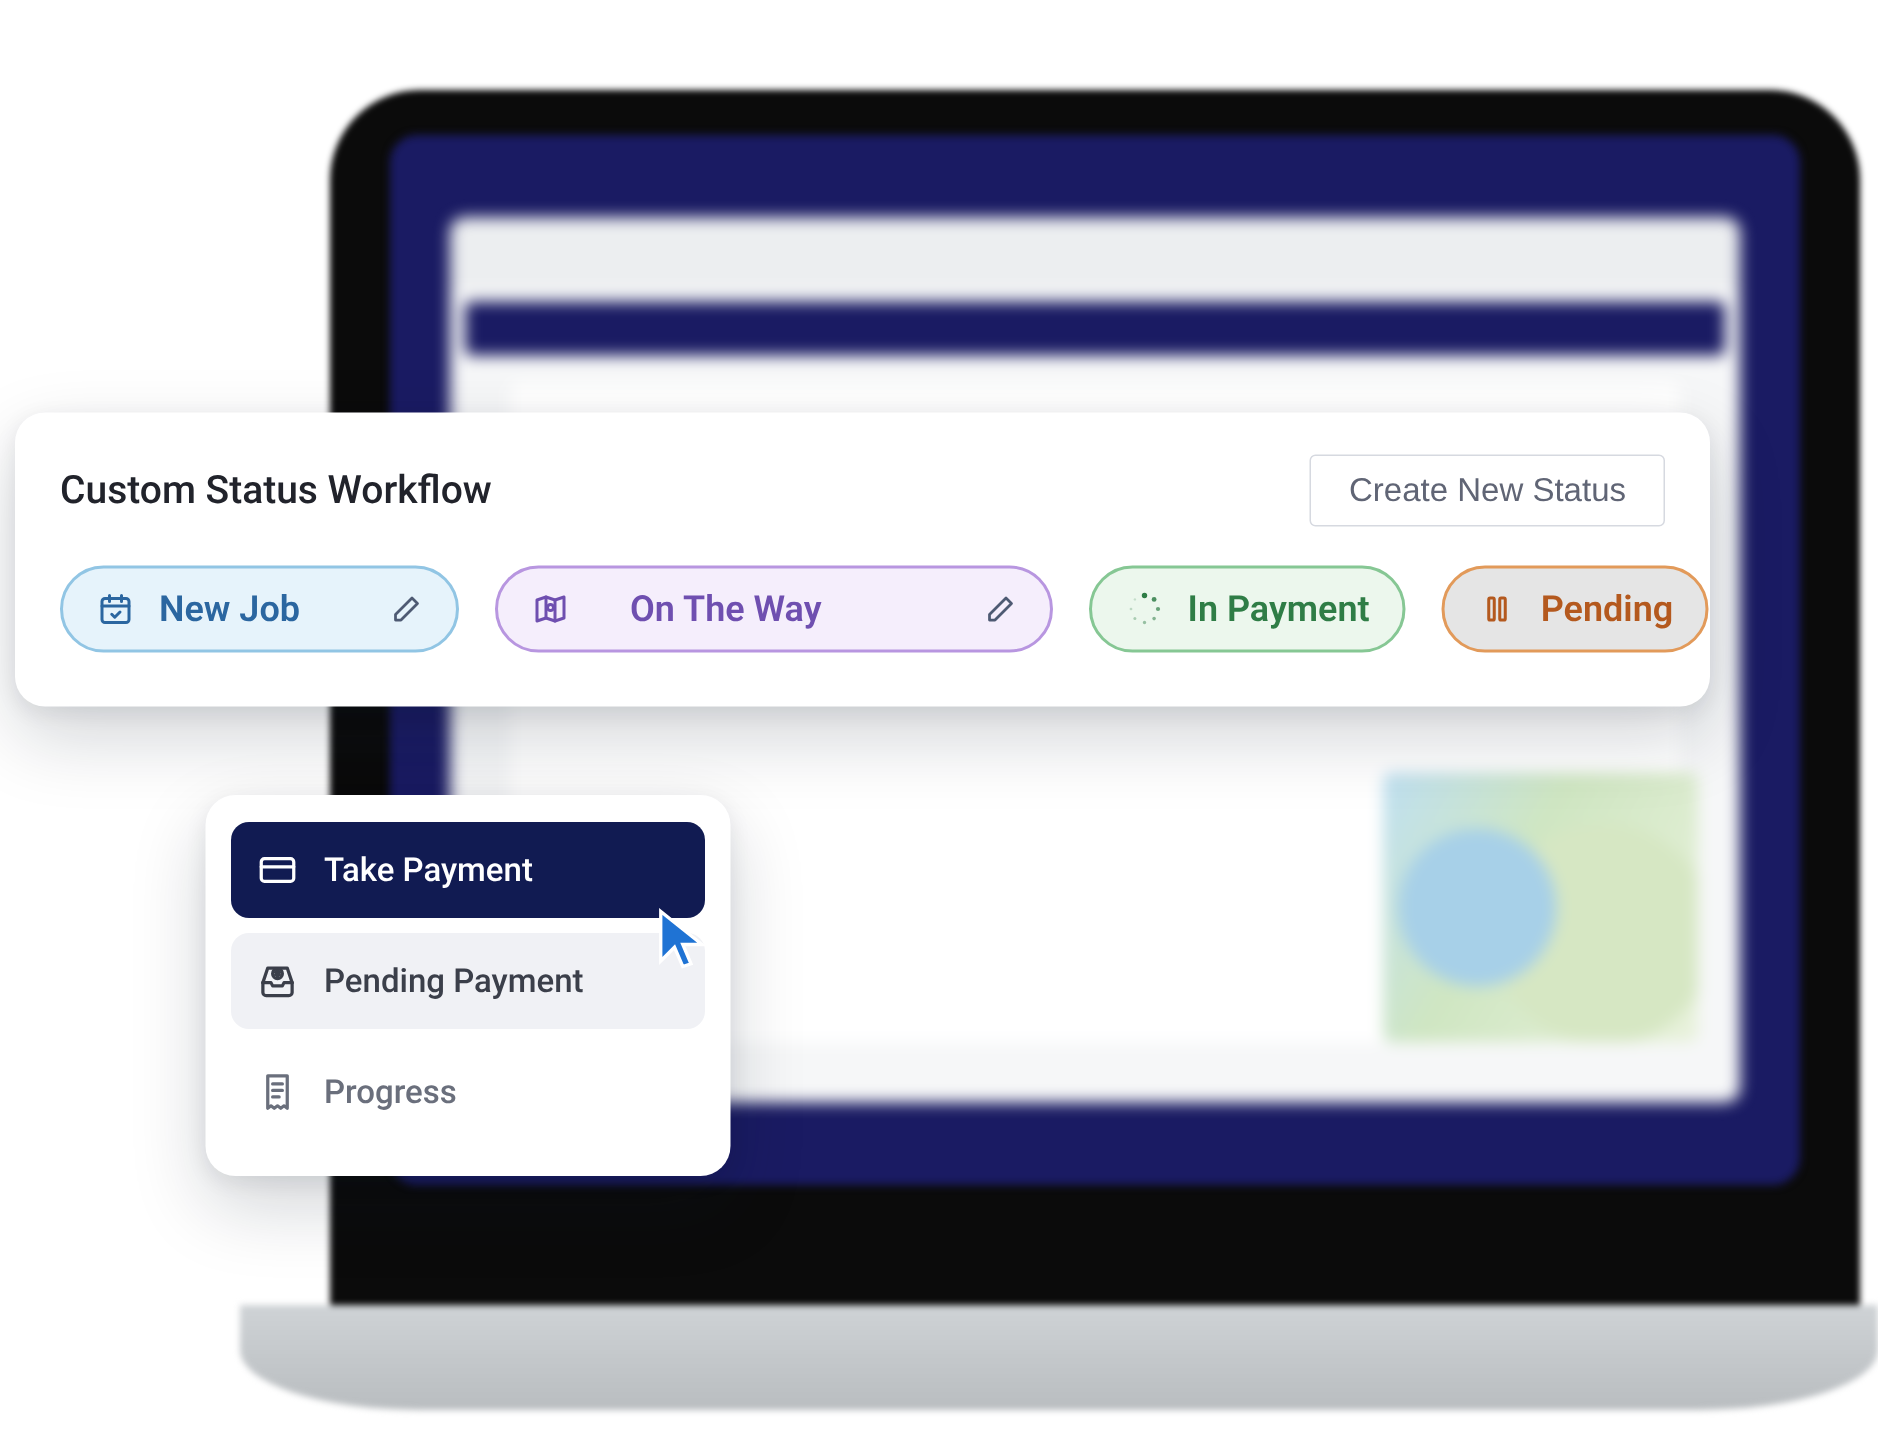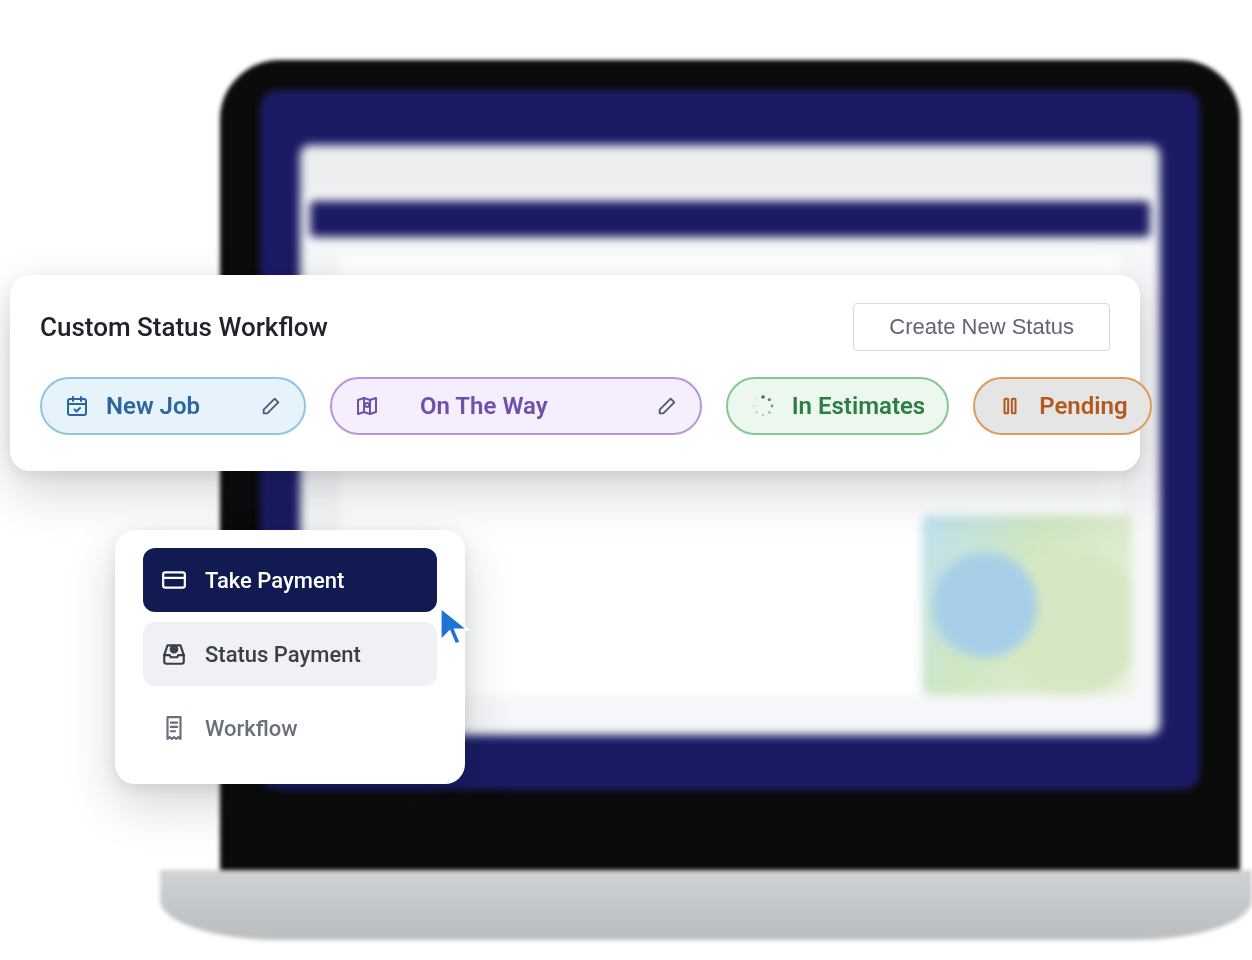--- a/index.html
+++ b/index.html
@@ -47,40 +47,40 @@
     
     .card {
       position:absolute; background:#fff; border-radius:20px;
       box-shadow: 0 20px 50px rgba(10,20,40,.18), 0 4px 14px rgba(10,20,40,.08);
     }
     .card-status { left:10px; top:275px; width:1130px; padding:28px 30px 36px; }
     .card-status-head { display:flex; align-items:center; justify-content:space-between; }
     .card-status-title { font-size:26px; font-weight:500; color:#21232b; }
     .btn-outline {
       font-size:22px; color:#606575; background:#fff; border:1.5px solid #d6d9e0;
-      border-radius:4px; padding:10px 35px; cursor:pointer;
+      border-radius:4px; padding:10px 25px; cursor:pointer;
     }
     .chips { display:flex; gap:24px; margin-top:26px; }
     .chip {
       display:flex; align-items:center; gap:16px; height:58px; padding:0 22px;
       border-radius:999px; border:2px solid; font-size:24px; font-weight:600;
       white-space:nowrap;
       justify-content:space-between;
     }
     .chip .icon-slot { width:26px; display:inline-flex; align-items:center; justify-content:center; }
     .chip .spacer { width:28px; }
     .chip .edit { color:#4e5a73; }
 
     .chip-blue   { background:#e6f3fb; border-color:#91c5e4; color:#2b66a0; }
     .chip-purple { background:#f5eefc; border-color:#b896e0; color:#6f4fb0;gap:40px; }
     .chip-green  { background:#ecf7ed; border-color:#86c794; color:#2f7d46; }
     .chip-orange { background:#e5e5e5; border-color:#e29a5a; color:#b4591e; }
 
     
-    .card-menu { left:115px; top:530px; width:350px; padding:18px 28px 24px; }
+    .card-menu { left:137px; top:530px; width:350px; padding:18px 17px 24px; }
     .menu-item {
       display:flex; align-items:center; gap:18px;
       height:64px; padding:0 18px; border-radius:12px; font-size:22px; font-weight:500;
       cursor:pointer; color:#6a6f7c;
     }
     .menu-item + .menu-item { margin-top:10px; }
     .menu-item .mi-icon { width:26px; display:inline-flex; justify-content:center; }
     .menu-item.active { background:#111b52; color:#fff; }
     .menu-item.hover  { background:#f0f1f5; color:#3b3f4a; }
 
@@ -156,21 +156,21 @@
             <circle cx="12" cy="3" r="1.8"></circle>
               <circle cx="18.4" cy="5.6" r="1.6" opacity=".85"></circle>
             <circle cx="21" cy="12" r="1.4" opacity=".7"></circle>
               <circle cx="18.4" cy="18.4" r="1.2" opacity=".55"></circle>
             <circle cx="12" cy="21" r="1.1" opacity=".45"></circle>
               <circle cx="5.6" cy="18.4" r="1.0" opacity=".35"></circle>
             <circle cx="3" cy="12" r="0.9" opacity=".25"></circle>
               <circle cx="5.6" cy="5.6" r="0.8" opacity=".2"></circle>
           </svg>
         </span>
-        <span>In Estimates</span>
+        <span>In Payment</span>
       </div>
 
       <div class="chip chip-orange">
         <span class="icon-slot">
           <svg width="22" height="22" viewBox="0 0 24 24" fill="none" stroke="currentColor" stroke-width="2.2" stroke-linecap="round">
             <rect x="6" y="4" width="4" height="16" rx="1"></rect>
               <rect x="14" y="4" width="4" height="16" rx="1"></rect>
           </svg>
         </span>
         <span>Pending</span>
@@ -194,31 +194,31 @@
     <div class="menu-item hover">
       <span class="mi-icon">
         <svg width="26" height="26" viewBox="0 0 24 24" fill="none" stroke="currentColor" stroke-width="2" stroke-linecap="round" stroke-linejoin="round">
           <path d="M3 13l3-9h12l3 9"></path>
             <path d="M3 13v6a2 2 0 002 2h14a2 2 0 002-2v-6"></path>
             <path d="M3 13h5l1 2h6l1-2h5"></path>
           <circle cx="12" cy="7.5" r="3"></circle>
             <path d="M12 5.5v4M10.8 6.7h2.4M10.8 8.3h2.4"></path>
         </svg>
       </span>
-      <span>Status Payment</span>
+      <span>Pending Payment</span>
     </div>
 
     <div class="menu-item">
       <span class="mi-icon">
         <svg width="26" height="26" viewBox="0 0 24 24" fill="none" stroke="currentColor" stroke-width="2" stroke-linecap="round" stroke-linejoin="round">
           <path d="M6 2h12v20l-2-1.5L14 22l-2-1.5L10 22l-2-1.5L6 22V2z"></path>
             <path d="M9 7h6M9 11h6M9 15h4"></path>
         </svg>
       </span>
-      <span>Workflow</span>
+      <span>Progress</span>
     </div>
 
   </section>
 
   <span class="cursor">
     <svg width="44" height="44" viewBox="0 0 24 24">
       <path d="M3 2 L3 20 L8 15 L11 22 L14 21 L11 14 L18 14 Z" fill="#1f73d4" stroke="#ffffff" stroke-width="1.2"></path>
     </svg>
   </span>
 </div>

